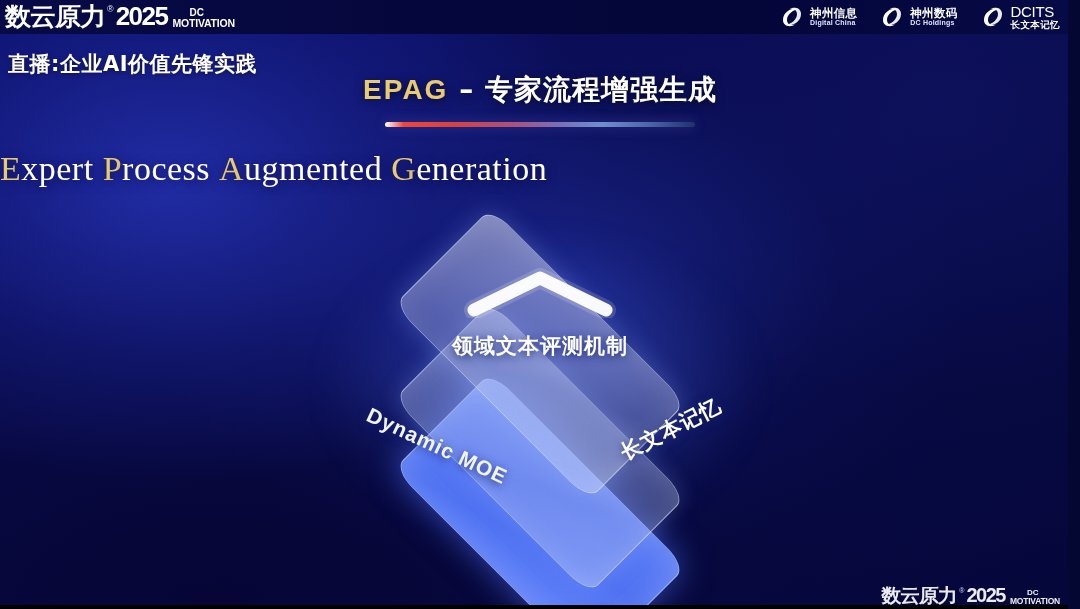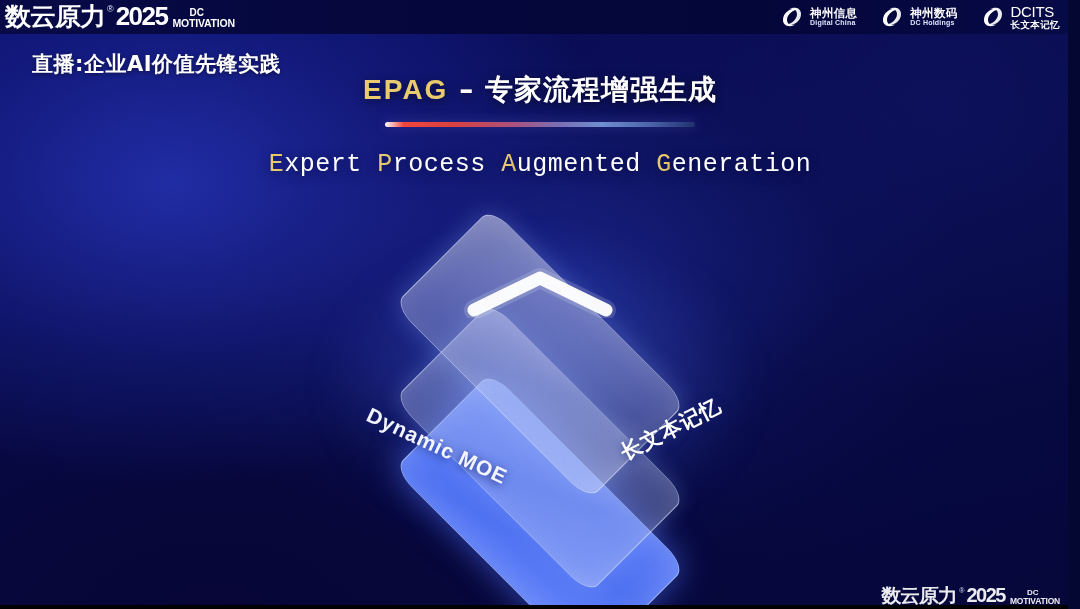--- a/index.html
+++ b/index.html
@@ -44,21 +44,20 @@
     margin-left:2px;position:relative;top:2px;
   }
   .brand-dc .l1{font-size:10px;font-weight:bold;color:#ffffff;letter-spacing:0px;margin-left:17px;}
   .brand-dc .l2{font-size:10.5px;font-weight:bold;color:#ffffff;letter-spacing:-0.2px;}
 
   .subbrand{
     position:absolute;left:8px;top:50px;z-index:32;
     font-family:"DejaVu Sans","Liberation Sans",sans-serif;
     font-size:21px;font-weight:bold;color:#ffffff;letter-spacing:0.5px;
     text-shadow:0 1px 4px rgba(0,0,0,.5);
-    margin-left:24px;
   }
 
   
   .partners{
     position:absolute;right:8px;top:3px;height:28px;
     display:flex;align-items:center;gap:22px;z-index:32;
   }
   .partner{display:flex;align-items:center;gap:5px;}
   .plogo{width:26px;height:24px;flex:none;}
   .ptext{display:flex;flex-direction:column;line-height:1.05;}
@@ -84,23 +83,23 @@
 
   .divider{
     position:absolute;left:385px;top:122px;width:310px;height:5px;z-index:20;
     border-radius:3px;
     background:linear-gradient(90deg,#ffffff 0%, #f0463c 6%, #d9413f 22%, #a9527f 42%, #7b6fb4 56%, #6f8fd0 70%, #4a63a8 86%, #20306e 100%);
     box-shadow:0 0 12px rgba(120,110,220,.35);
     filter:blur(.2px);
   }
 
   .subtitle{
-    position:absolute;left:0;top:150px;width:1080px;text-align:center;z-index:20;
-    font-family:Liberation Mono, monospace;
-    font-size:25px;font-weight:normal;letter-spacing:.5px;
+    position:absolute;left:0;top:150px;width:1080px;text-align:left;z-index:20;
+    font-family:Liberation Serif, serif;
+    font-size:34px;font-weight:normal;letter-spacing:.5px;
     color:#ffffff;
     text-shadow:0 2px 12px rgba(10,10,60,.8);
   }
   .subtitle .cap{color:#e9cb6d;}
 
   
   .stack{position:absolute;left:0;top:210px;width:1080px;height:390px;z-index:10;}
   .glow{
     position:absolute;left:50%;top:175px;transform:translate(-50%,-50%);
     width:430px;height:300px;border-radius:50%;
@@ -251,20 +250,21 @@
 
     <div class="layer l-top">
       <div class="plate"></div>
     </div>
 
     <svg class="chevron" viewBox="0 0 160 52">
       <path d="M14 44 L80 12 L146 44" fill="none" stroke="#ffffff" stroke-width="13" stroke-linecap="round" stroke-linejoin="round" opacity=".97"></path>
       <path d="M14 44 L80 12 L146 44" fill="none" stroke="#ffffff" stroke-width="20" stroke-linecap="round" stroke-linejoin="round" opacity=".16"></path>
     </svg>
 
+    <div class="lbl lbl-top">领域文本评测机制</div>
     <div class="lbl lbl-mid-l">Dynamic MOE</div>
     <div class="lbl lbl-mid-r">长文本记忆</div>
 
   </div>
 
   <div class="watermark">
     <span class="brand-cn">数云原力</span>
     <span class="brand-reg">®</span>
     <span class="brand-year">2025</span>
     <span class="brand-dc">

